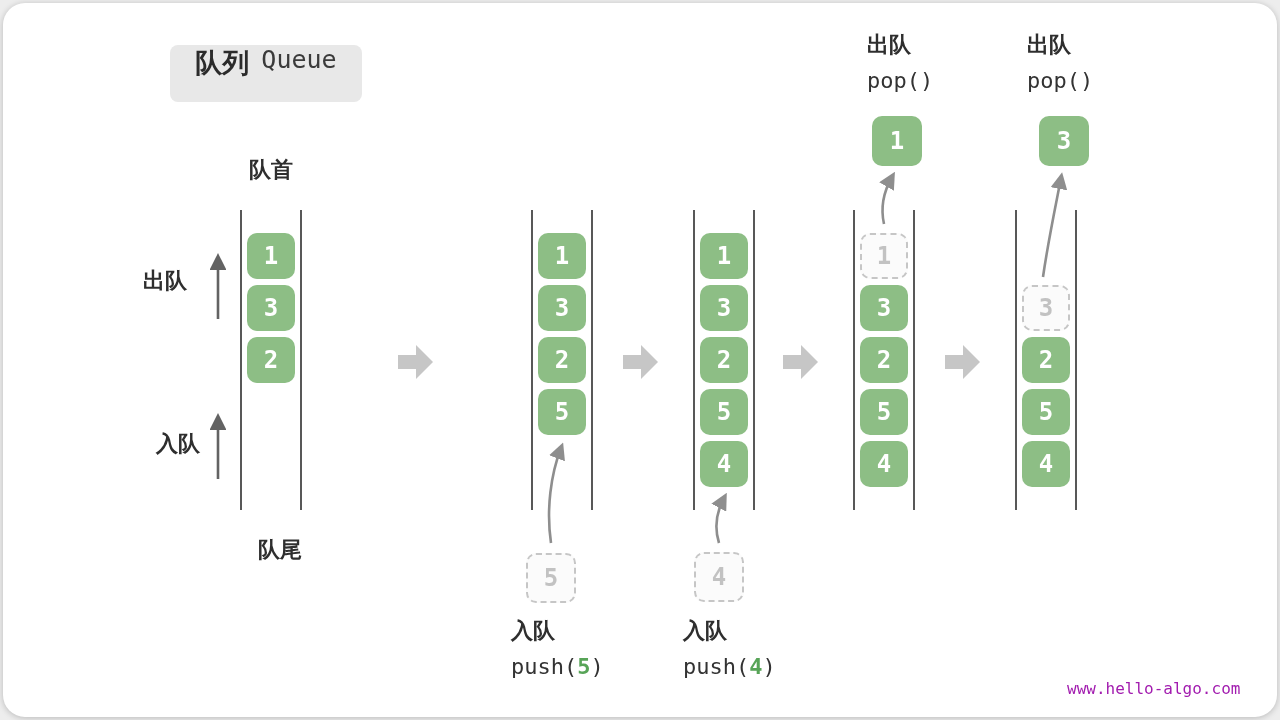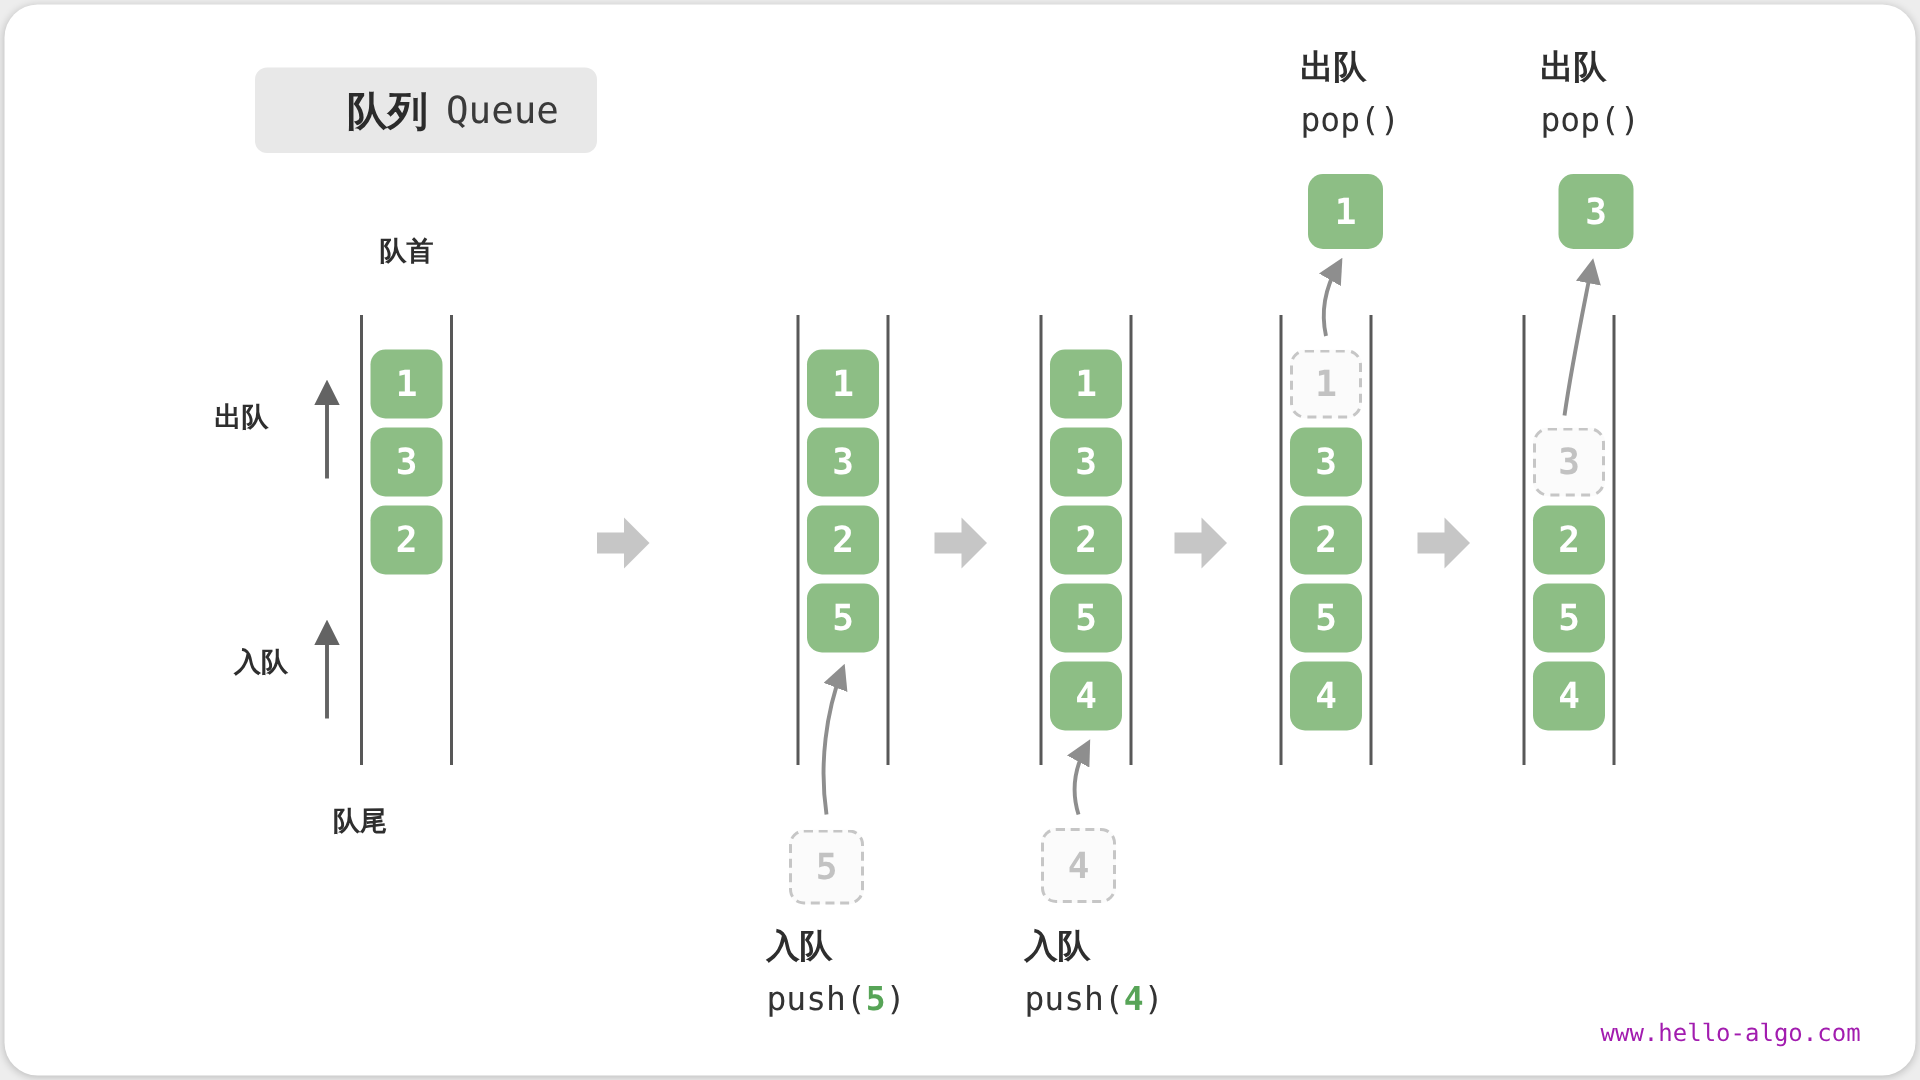--- a/index.html
+++ b/index.html
@@ -1,25 +1,25 @@
 <!DOCTYPE html>
 <html style="--green: #8DBE85; --code-green: #57A457;"><head>
 <meta charset="utf-8">
 <style>
   html,body { margin:0; padding:0; background:#ededed; width:1280px; height:720px; overflow:hidden;
               font-family:"Liberation Sans",sans-serif; }
   .canvas { position:absolute; left:3px; top:3px; width:1274px; height:714px;
             background:#ffffff; border-radius:22px; box-shadow:0 1px 6px rgba(0,0,0,0.22); overflow:hidden; }
 
   .title-box { position:absolute; left:167px; top:42px; width:192px; height:57px; background:#e8e8e8;
-               border-radius:8px; display:flex; align-items:center; justify-content:center; gap:12px;padding-left:36px; }
+               border-radius:8px; display:flex; align-items:flex-start; justify-content:center; gap:12px; }
   .title-zh { font-weight:bold; font-size:27px; color:#2b2b2b; }
   .title-en { font-family:"DejaVu Sans Mono","Liberation Mono",monospace; font-size:25px; color:#3a3a3a; }
 
-  .cjk-label { position:absolute; font-weight:bold; font-size:18px; color:#2e2e2e; white-space:nowrap; }
+  .cjk-label { position:absolute; font-weight:bold; font-size:22px; color:#2e2e2e; white-space:nowrap; }
 
   .col { position:absolute; top:207px; height:300px; width:62px; box-sizing:border-box;
          border-left:2px solid #585858; border-right:2px solid #585858; }
 
   .box { position:absolute; width:48px; height:46px; border-radius:10px; box-sizing:border-box;
          display:flex; align-items:center; justify-content:center;
          font-family:"DejaVu Sans Mono","Liberation Mono",monospace; font-weight:bold; font-size:24px; }
   .box.solid  { background:var(--green,#8DBE85); color:#ffffff; }
   .box.dashed { background:#fbfbfb; border:2px dashed #c6c6c6; color:#c2c2c2; }
   .box.loose  { width:50px; height:50px; }
@@ -41,21 +41,21 @@
 <body>
 
 <div class="canvas">
 
   <div class="title-box">
     <span class="title-zh">队列</span>
     <span class="title-en">Queue</span>
   </div>
 
   <div class="cjk-label" style="left:237px; top:152px; width:62px; text-align:center;">队首</div>
-  <div class="cjk-label" style="left:219px; top:532px; width:62px; text-align:left;">队尾</div>
+  <div class="cjk-label" style="left:237px; top:532px; width:62px; text-align:right;">队尾</div>
   <div class="cjk-label" style="left:140px; top:263px;">出队</div>
   <div class="cjk-label" style="left:153px; top:426px;">入队</div>
 
   <svg class="overlay" width="1280" height="720">
     <defs>
       <marker id="ah-gray" viewBox="0 0 10 10" refX="6.5" refY="5" markerWidth="6.5" markerHeight="6.5" orient="auto-start-reverse">
         <path d="M0,0 L10,5 L0,10 z" fill="#8e8e8e"></path>
       </marker>
       <marker id="ah-dark" viewBox="0 0 10 10" refX="6.5" refY="5" markerWidth="6.5" markerHeight="6.5" orient="auto-start-reverse">
         <path d="M0,0 L10,5 L0,10 z" fill="#636363"></path>

